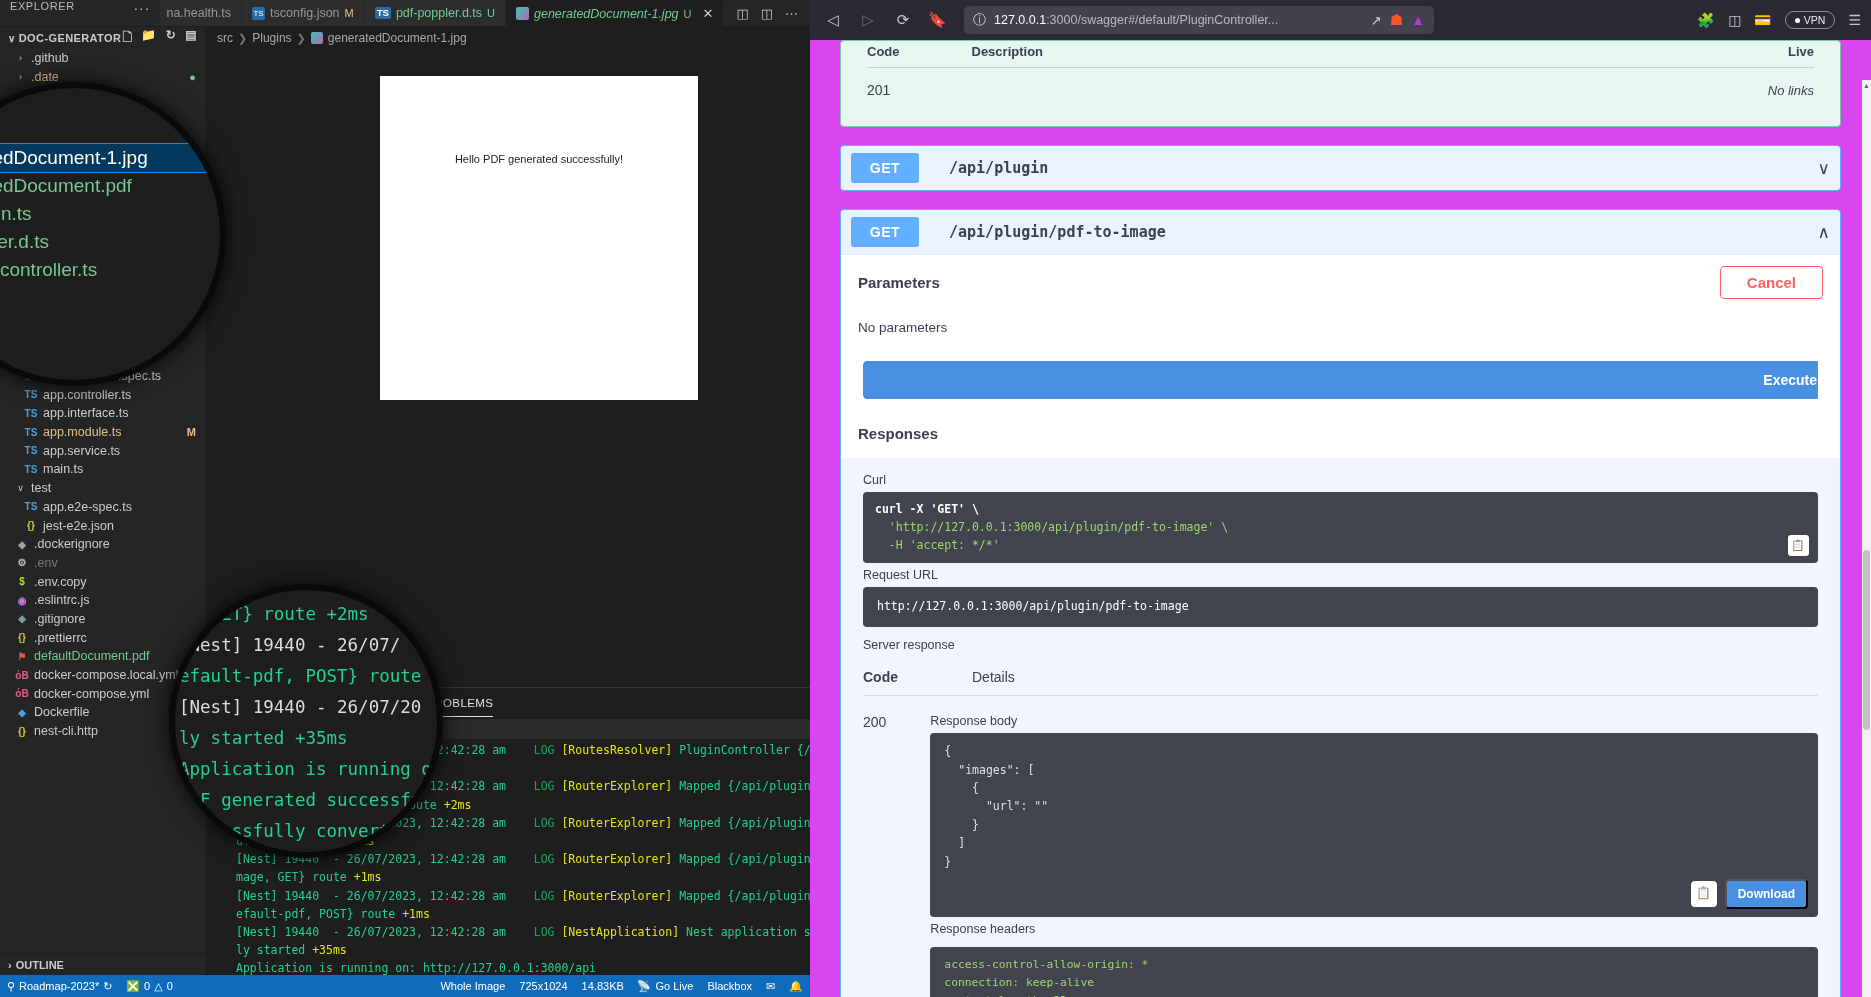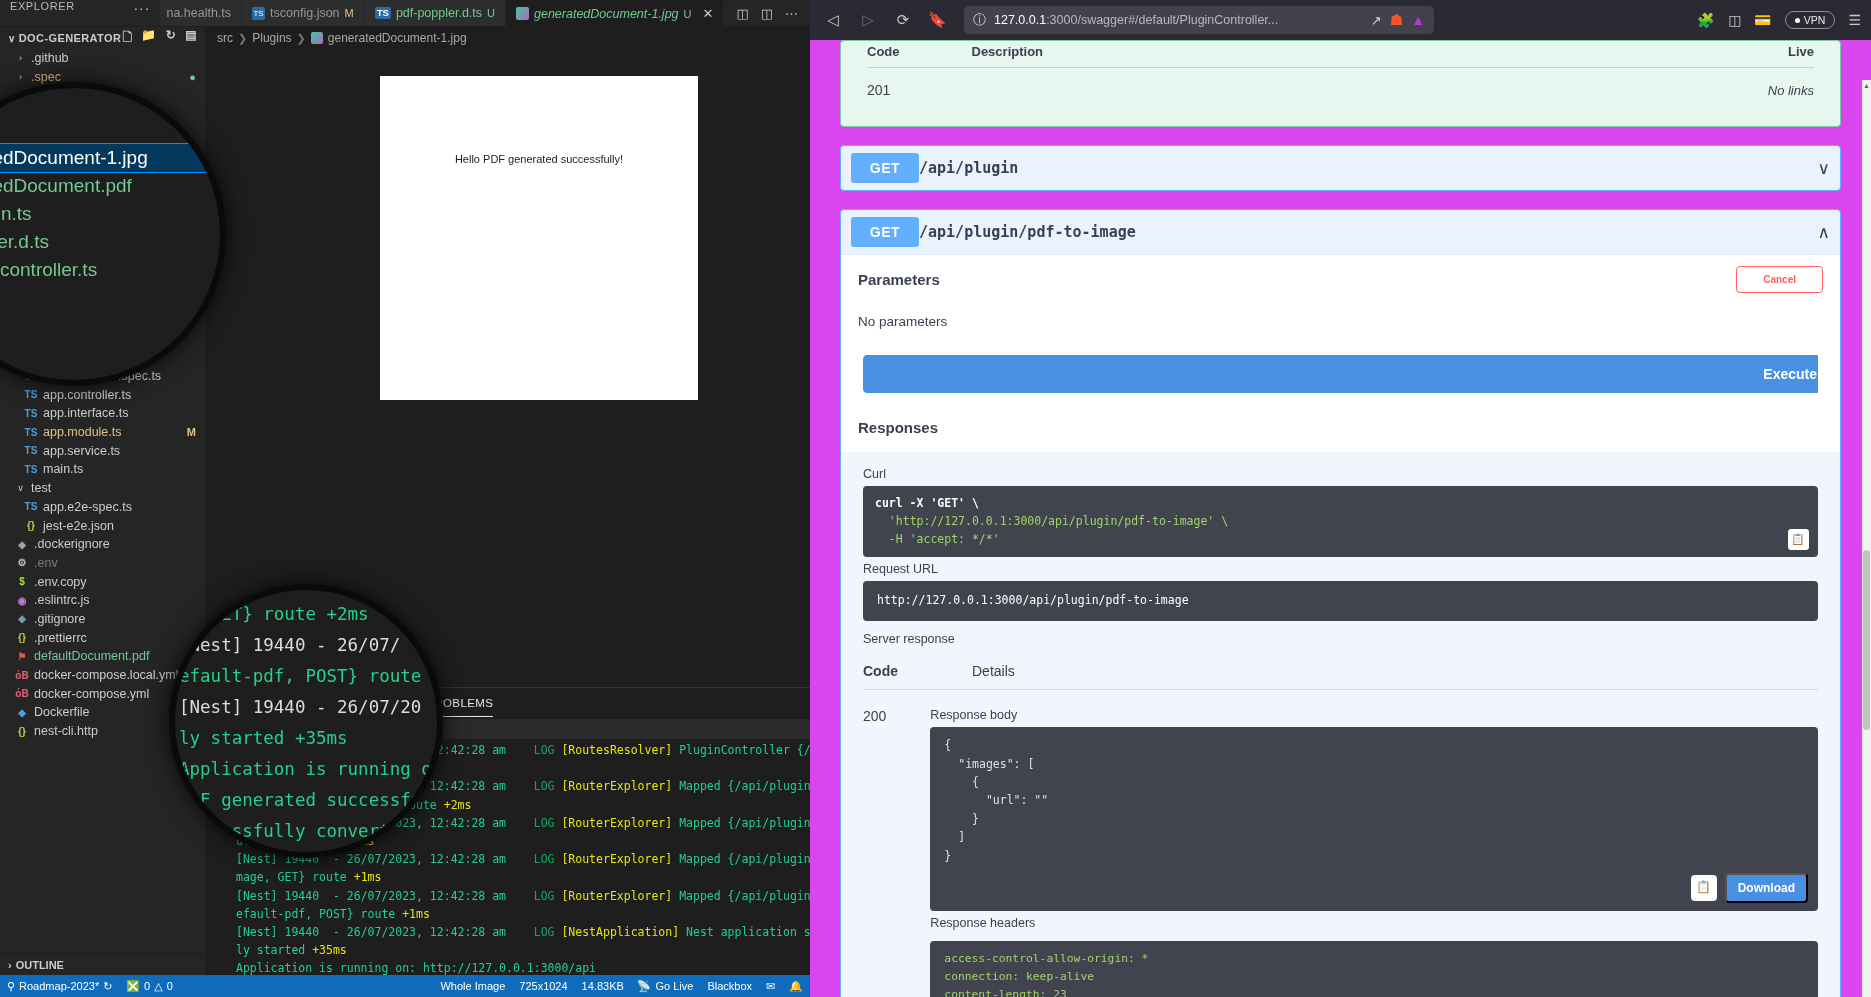--- a/index.html
+++ b/index.html
@@ -129,32 +129,32 @@
               border:1px solid #7dc9a5; border-radius:4px; padding:0 26px; }
   .resp-top .hdrow { display:flex; justify-content:space-between; font-size:13px; color:#3b4151;
                      font-weight:bold; padding-top:3px; }
   .resp-top .hdline { border-bottom:1px solid #b8dcc9; margin:8px 0 0; }
   .resp-top .row201 { display:flex; justify-content:space-between; align-items:center;
                       padding:14px 0 28px; font-size:14px; color:#3b4151; }
   .resp-top .nolinks { font-style:italic; color:#3b4151; font-size:13px; }
 
   .op-block { margin:18px 16px 0; border:1px solid #61affe; background:#eaf3fd;
               border-radius:4px; }
-  .op-head { display:flex; align-items:center; padding:7px 10px; gap:0; cursor:pointer; }
+  .op-head { display:flex; align-items:center; padding:7px 10px; gap:30px; cursor:pointer; }
   .verb { background:#61affe; color:#fff; font-weight:bold; font-size:14px; letter-spacing:.5px;
           padding:7px 0; width:68px; text-align:center; border-radius:3px;
           font-family:"Liberation Sans", sans-serif; }
   .op-path { font-family:"DejaVu Sans Mono", monospace; font-size:15px; color:#3b4151; font-weight:bold; }
   .op-chev { margin-left:auto; font-size:17px; color:#3b4151; }
 
   .op-expanded { background:#fff; border-top:1px solid #61affe33; }
   .params-bar { display:flex; align-items:center; padding:11px 17px 11px 17px; }
   .params-title { font-size:15px; color:#3b4151; font-weight:bold; }
   .cancel-btn { margin-left:auto; border:1px solid #ff6060; color:#ff6060; background:#fff;
-                font-size:10px; padding:7px 26px; border-radius:4px; font-weight:bold; }
+                font-size:15px; padding:7px 26px; border-radius:4px; font-weight:bold; }
   .noparams { font-size:13.5px; color:#3b4151; padding:10px 17px 0; }
   .exec-row { display:flex; margin:26px 22px 0; }
   .exec { flex:1.07; background:#4990e2; color:#fff; text-align:right; padding:10px 0;
           font-size:14px; font-weight:bold; border:1px solid #4990e2; border-radius:4px 0 0 4px; }
   .clear { flex:1; background:#fff; color:#4990e2; text-align:center; padding:10px 0;
            font-size:14px; font-weight:bold; border:1px solid #4990e2; border-radius:0 4px 4px 0;
            border-left:none; }
   .sect-title { font-size:15px; font-weight:bold; color:#3b4151; padding:26px 17px 16px; }
   .sect-body { background:#f0f6fc; padding:10px 22px 16px; }
   .lbl { font-size:12.5px; color:#3b4151; padding:5px 0 5px; }
@@ -239,21 +239,21 @@
             <span>▤</span>
           </span>
         </div>
         <div class="tree" id="tree">
             <div class="trow" style="padding-left: 15px;">
               <span class="chev">›</span>
               <span class="">.github</span>
             </div>
             <div class="trow" style="padding-left: 15px;">
               <span class="chev">›</span>
-              <span class="name-mod">.spec</span>
+              <span class="name-mod">.date</span>
               <span class="gitm m-U">●</span>
             </div>
             <div class="trow" style="padding-left: 15px;">
               <span class="chev">›</span>
               <span class="name-ign">dist</span>
             </div>
             <div class="trow" style="padding-left: 15px;">
               <span class="chev">›</span>
               <span class="name-ign">node_modules</span>
             </div>

